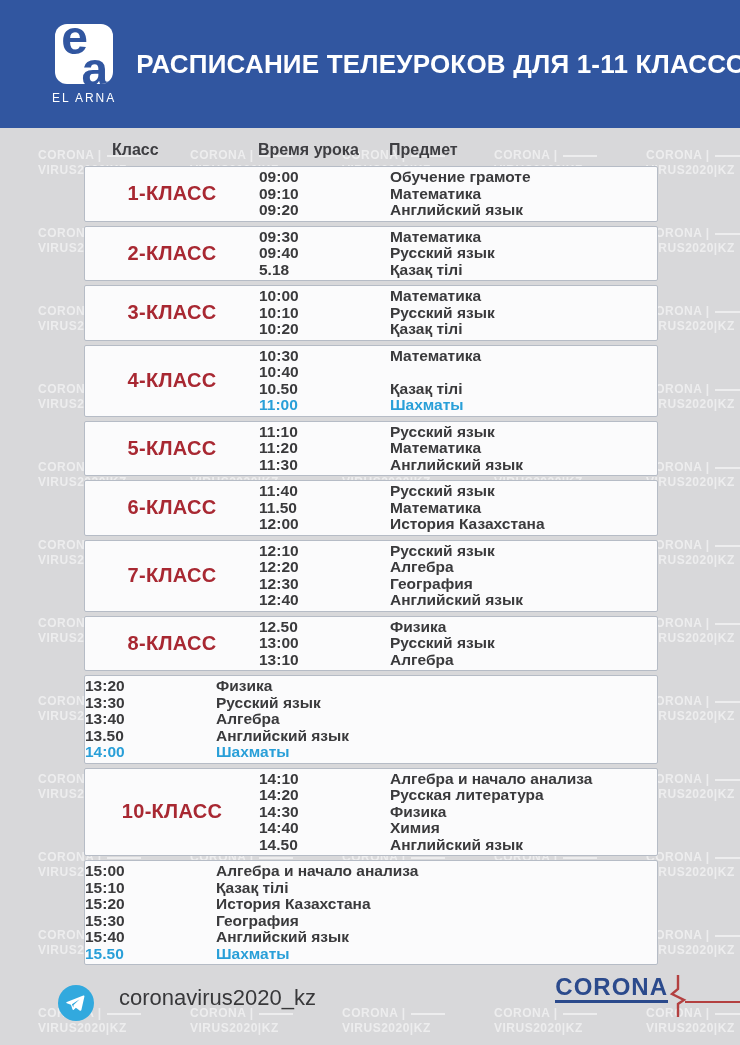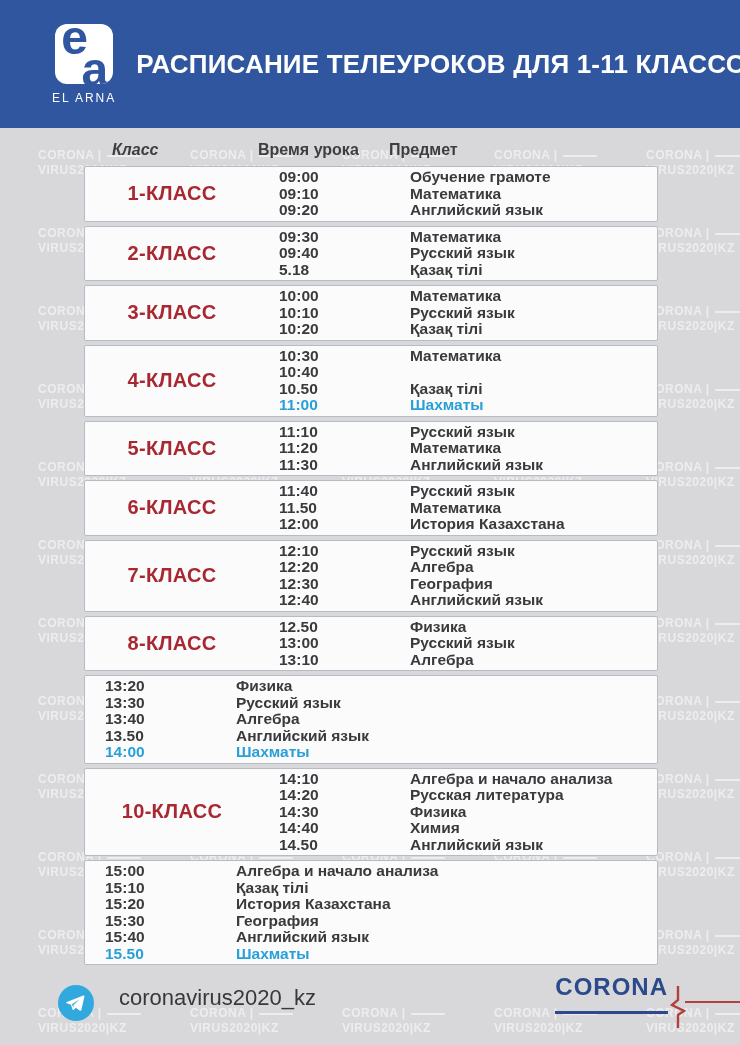--- a/index.html
+++ b/index.html
@@ -31,41 +31,41 @@
   .logo-box{width:58px;height:60px;background:#fff;border-radius:12px;position:relative;overflow:hidden;}
   .logo-e{position:absolute;left:6px;top:-10px;font-size:48px;font-weight:bold;color:var(--header-blue);line-height:1;}
   .logo-a{position:absolute;right:5px;bottom:-10px;font-size:48px;font-weight:bold;color:var(--header-blue);line-height:1;}
   .logo-caption{margin-top:7px;color:#fff;font-size:12px;font-weight:normal;letter-spacing:2px;white-space:nowrap;}
   .titles{color:#fff;font-weight:bold;font-size:26px;line-height:33px;letter-spacing:0.2px;white-space:nowrap;}
   .title-date{color:var(--date-yellow);}
 
   
   .main{position:relative;z-index:1;padding-top:13px;}
   .columns-header{margin-left:84px;width:574px;display:flex;font-size:16px;font-weight:bold;color:var(--colhead-text);margin-bottom:7px;}
-  .col-class{width:174px;padding-left:28px;font-style:italic;}
+  .col-class{width:174px;padding-left:28px;}
   .col-time{width:131px;}
   .col-subject{flex:1;}
   .cards{margin-left:84px;width:574px;display:flex;flex-direction:column;gap:4px;}
   .card{background:var(--card-bg);border:1px solid var(--card-border);border-radius:2px;display:flex;align-items:center;padding:2px 0;}
   .class-label{width:174px;text-align:center;color:var(--class-red);font-weight:bold;font-size:20px;letter-spacing:0.3px;}
   .lessons{flex:1;}
   .lesson{display:flex;font-size:15.5px;line-height:16.5px;font-weight:bold;color:var(--text-dark);}
-  .lesson .time{width:131px;margin-left:20px;}
+  .lesson .time{width:131px;}
   .lesson .subject{flex:1;}
   .lesson.highlight .time,.lesson.highlight .subject{color:var(--highlight-blue);}
 
   
   .footer{position:relative;z-index:1;height:64px;margin-top:10px;}
   .telegram-row{position:absolute;left:58px;top:10px;display:flex;align-items:flex-start;gap:25px;cursor:pointer;}
   .tg-circle{width:36px;height:36px;border-radius:50%;background:var(--telegram-blue);display:flex;align-items:center;justify-content:center;}
   .tg-circle svg{width:20px;height:20px;margin-left:-2px;}
   .tg-handle{font-size:22px;color:#38383a;}
   .corona-logo{position:absolute;right:52px;top:0;line-height:1;}
   .cl-top{display:flex;align-items:flex-end;}
-  .cl-corona{display:inline-block;color:var(--logo-blue);font-weight:bold;font-size:24px;letter-spacing:1px;border-bottom:3px solid var(--logo-blue);padding-bottom:12px;}
+  .cl-corona{display:inline-block;color:var(--logo-blue);font-weight:bold;font-size:24px;letter-spacing:1px;border-bottom:3px solid var(--logo-blue);padding-bottom:1px;}
   .cl-pulse{width:20px;height:42px;margin-left:0;margin-bottom:-14px;}
   .cl-bottom{display:flex;align-items:center;color:var(--logo-red);font-weight:bold;font-size:24px;letter-spacing:0.5px;margin-top:3px;}
   .cl-minipulse{width:14px;height:30px;margin:0 1px;}
   .cl-redline{position:absolute;top:26px;left:130px;width:700px;height:2px;background:var(--logo-red);}
 </style>
 </head>
 <body>
 
 <div class="page">
 

